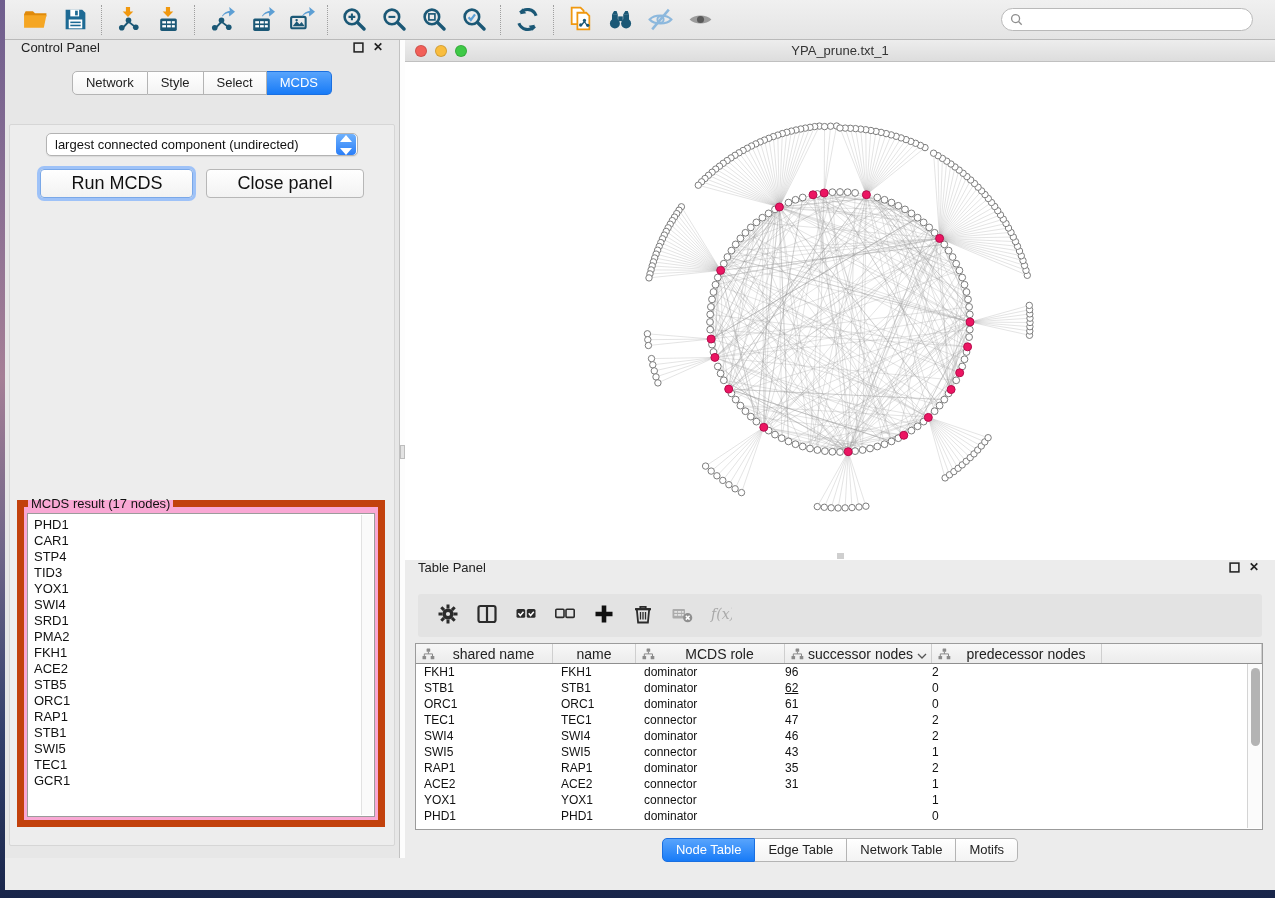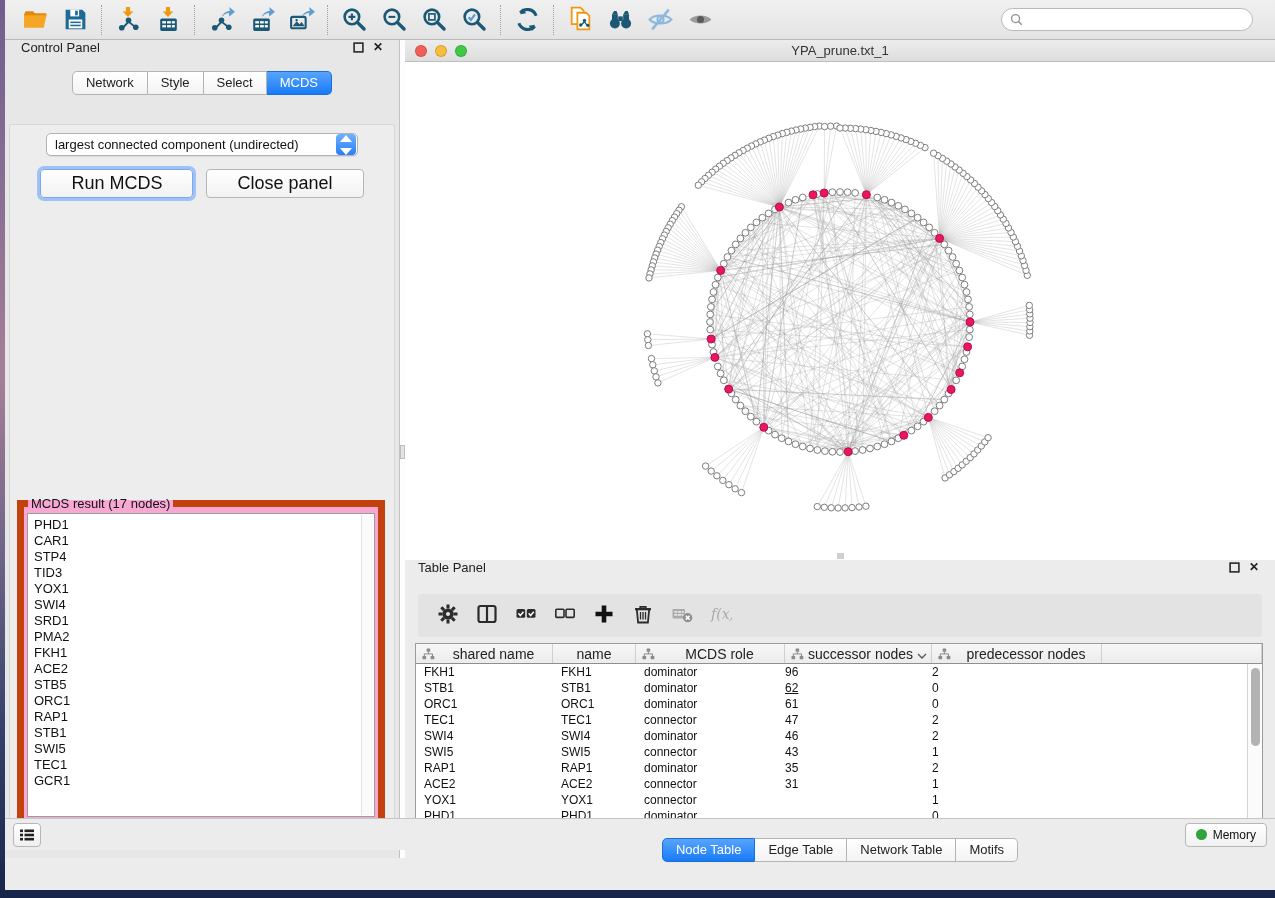--- a/index.html
+++ b/index.html
@@ -1312,31 +1312,13 @@
       </div>
       <div class="table-tabs seg-tabs" id="table-tabs">
           <span class="seg sel">Node Table</span>
           <span class="seg">Edge Table</span>
           <span class="seg">Network Table</span>
           <span class="seg">Motifs</span>
         </div>
     </div>
   </div>
 
-  <div class="statusbar">
-    <button class="status-left">
-      <svg viewBox="0 0 16 14">
-          <g fill="#222">
-            <rect x="1" y="1.5" width="3" height="2.6"></rect>
-            <rect x="5.5" y="1.5" width="9.5" height="2.6"></rect>
-            <rect x="1" y="5.7" width="3" height="2.6"></rect>
-            <rect x="5.5" y="5.7" width="9.5" height="2.6"></rect>
-            <rect x="1" y="9.9" width="3" height="2.6"></rect>
-            <rect x="5.5" y="9.9" width="9.5" height="2.6"></rect>
-          </g>
-        </svg>
-    </button>
-    <button class="memory-btn">
-      <span class="dot" id="memory-dot" style="background: rgb(47, 163, 60);"></span>
-      <span>Memory</span>
-    </button>
-  </div>
 </div>
 
 </body></html>

